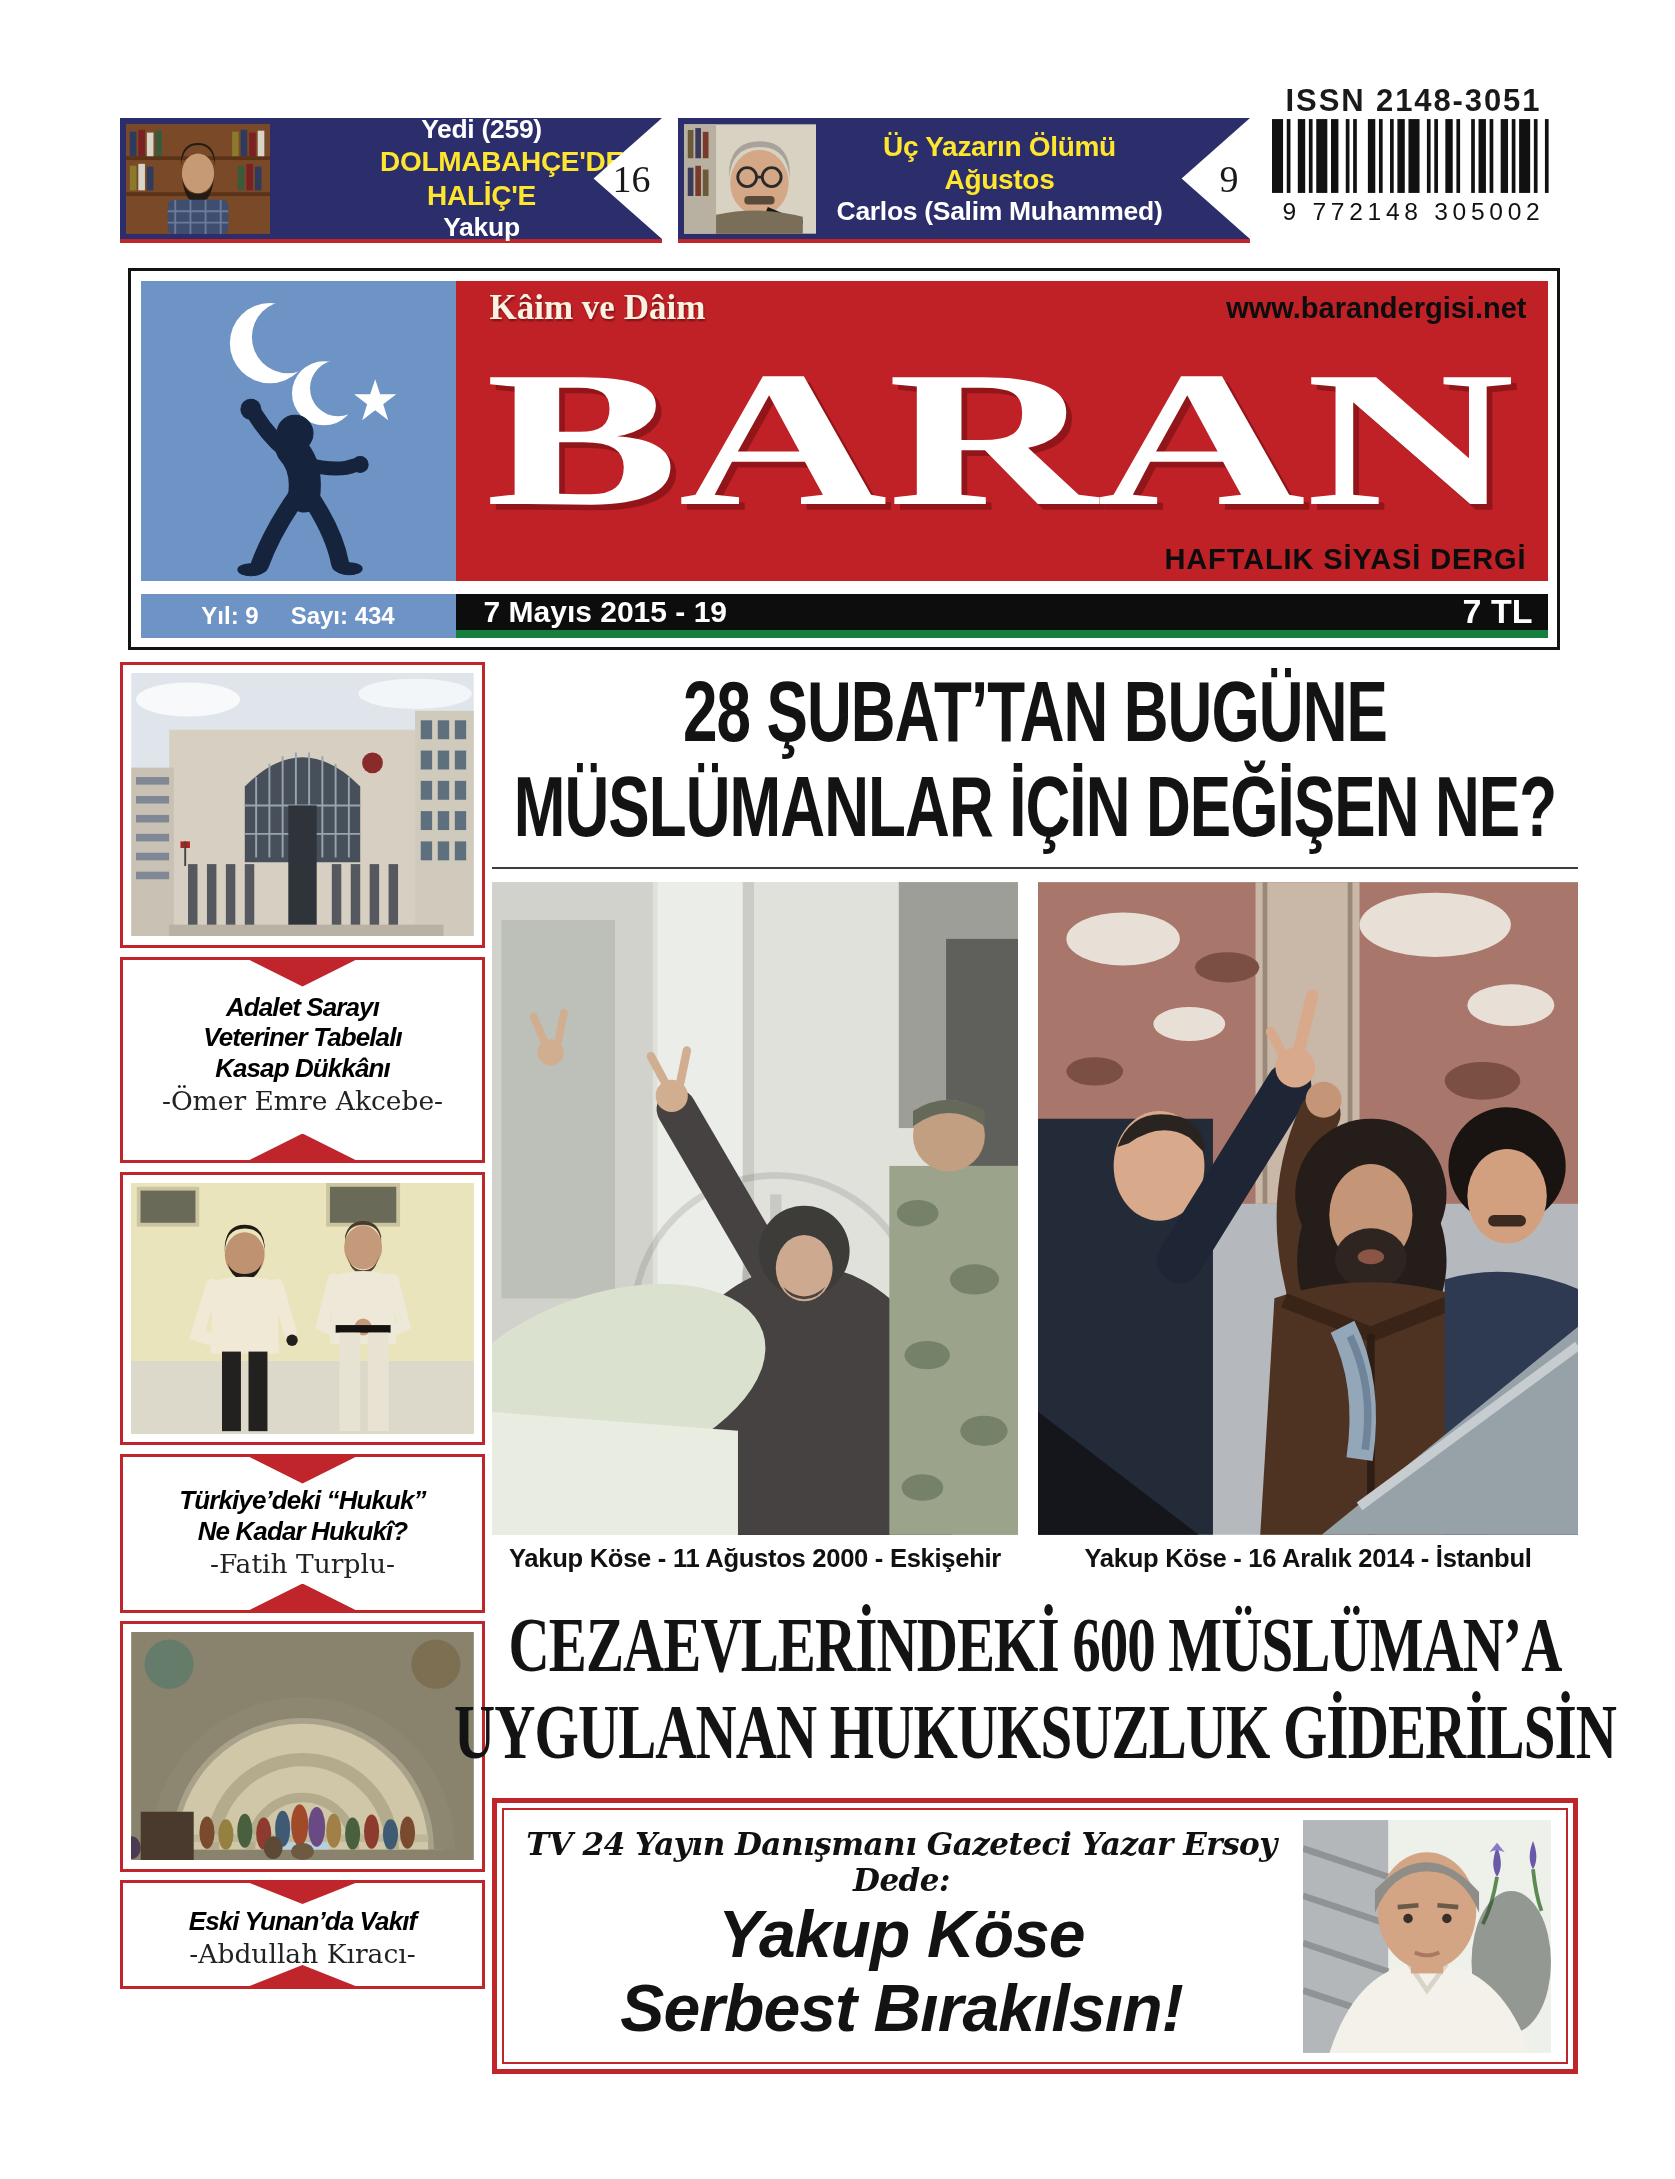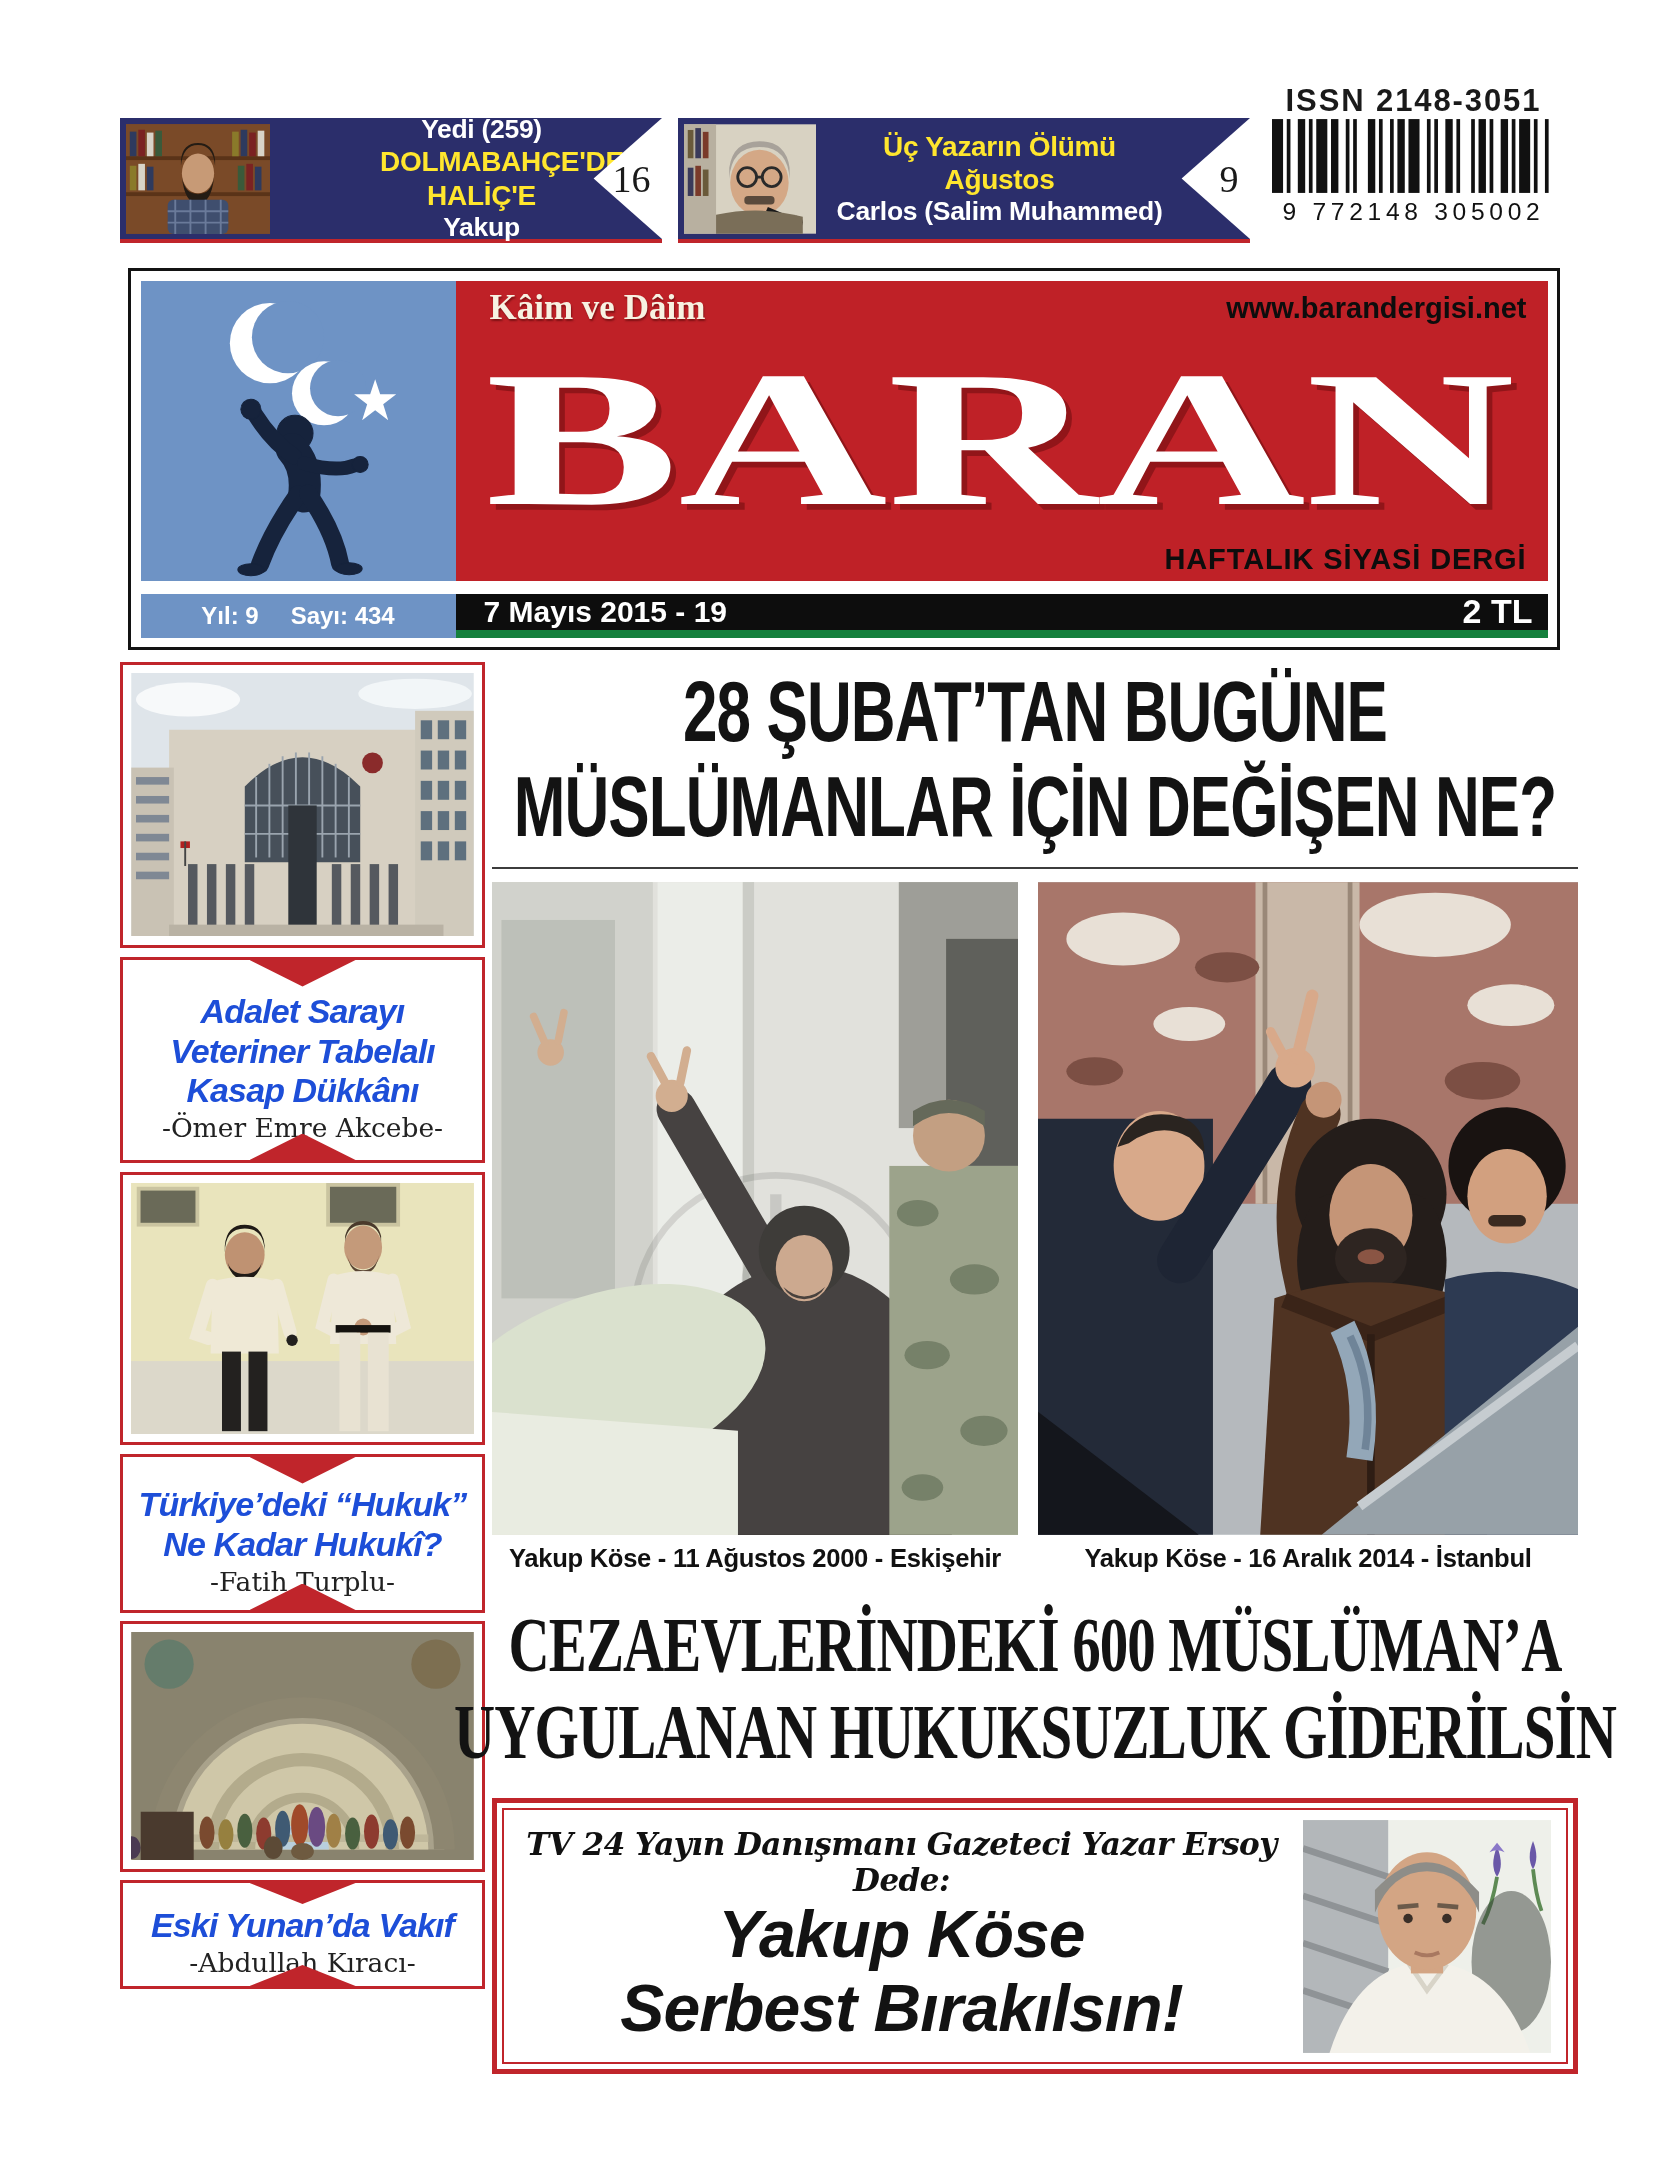--- a/index.html
+++ b/index.html
@@ -59,21 +59,21 @@
   .sb1{top:662px;height:286px;}
   .sb2{top:957px;height:206px;}
   .sb3{top:1172px;height:273px;}
   .sb4{top:1454px;height:159px;}
   .sb5{top:1621px;height:251px;}
   .sb6{top:1880px;height:109px;}
   .sb-text{display:flex;flex-direction:column;align-items:center;position:relative;height:100%;}
   .tri-down{width:106px;height:26.5px;background:#c0252b;clip-path:polygon(0 0,100% 0,50% 100%);flex:none;}
   .tri-up{position:absolute;bottom:0;left:50%;transform:translateX(-50%);
           width:106px;height:26.5px;background:#c0252b;clip-path:polygon(50% 0,0 100%,100% 100%);}
-  .sb-head{font-size:34px;font-weight:800;font-style:italic;color:#1d4ed8;
+  .sb-head{font-size:26px;font-weight:800;font-style:italic;color:#000000;
            line-height:1.16;text-align:center;letter-spacing:-0.9px;margin-top:1.9px;}
   .sb-author{font-family:"DejaVu Serif",serif;font-size:26.5px;color:#222;margin-top:1.9px;}
   .sb2 .sb-head{margin-top:5.7px;}
   .sb6 .tri-down,.sb6 .tri-up{height:21px;}
 
   
   .headline{position:absolute;left:492px;width:1086px;text-align:center;}
   .hl-line{height:95px;display:flex;align-items:center;justify-content:center;}
   .hl-text{display:inline-block;font-weight:800;color:#131313;letter-spacing:-0.9px;
            transform:scaleY(1.38);white-space:nowrap;}
@@ -243,21 +243,21 @@
       </div>
       <div class="mast-gap"></div>
       <div class="mast-row2">
         <div class="issue-cell">
           <span>Yıl: 9</span>
           <span>Sayı: 434</span>
         </div>
         <div class="date-cell">
           <div class="date-bar">
             <span class="date-label">7 Mayıs 2015 - 19</span>
-            <span class="price">2 TL</span>
+            <span class="price">7 TL</span>
           </div>
         </div>
       </div>
     </div>
   </div>
 
   <div class="sb-box sb-photo sb1">
     <svg width="343" height="263" viewBox="0 0 362 278">
       <rect width="362" height="278" fill="#dfe5ea"></rect>
       <ellipse cx="60" cy="28" rx="55" ry="18" fill="#f7f9fa"></ellipse>

